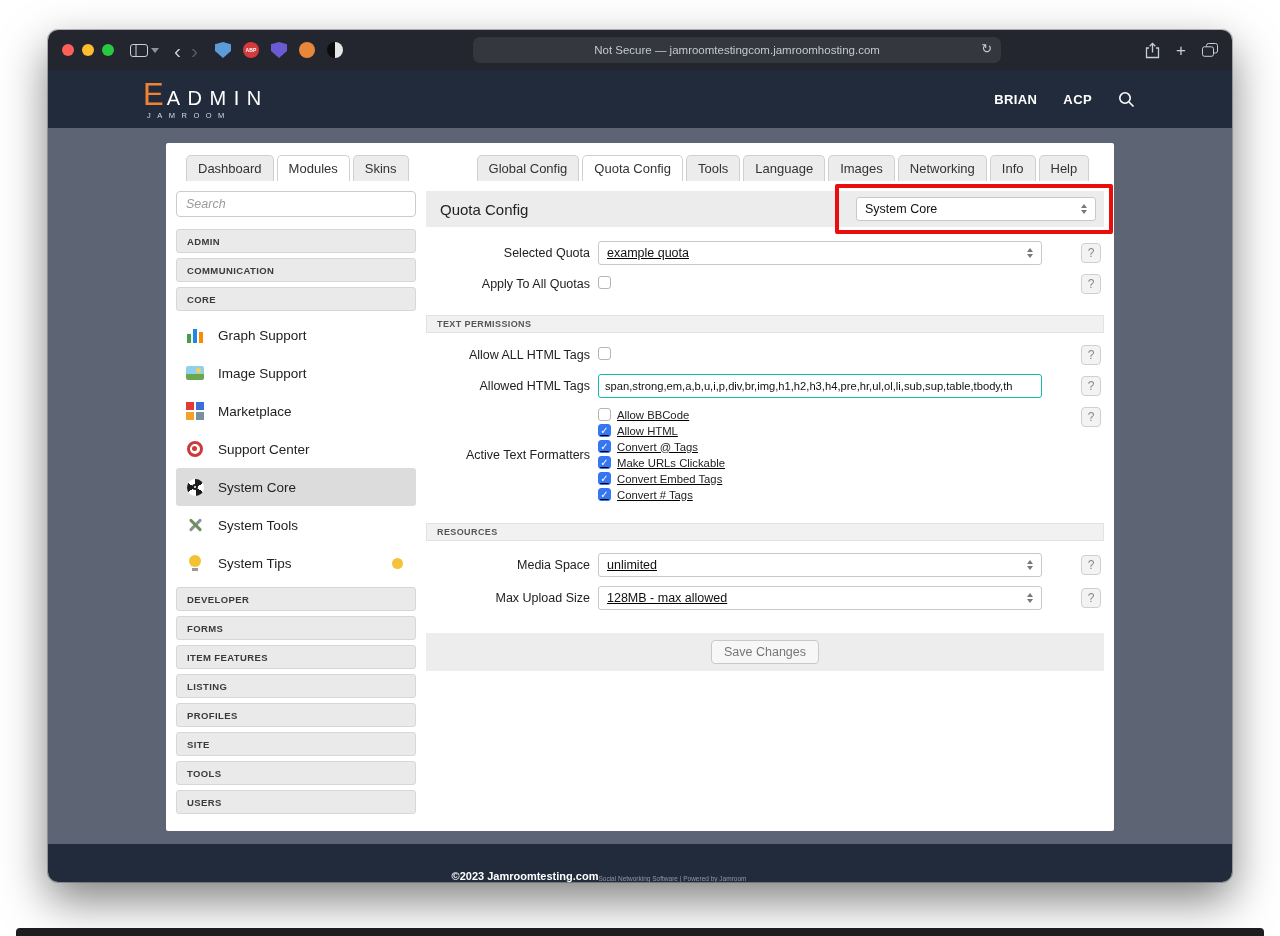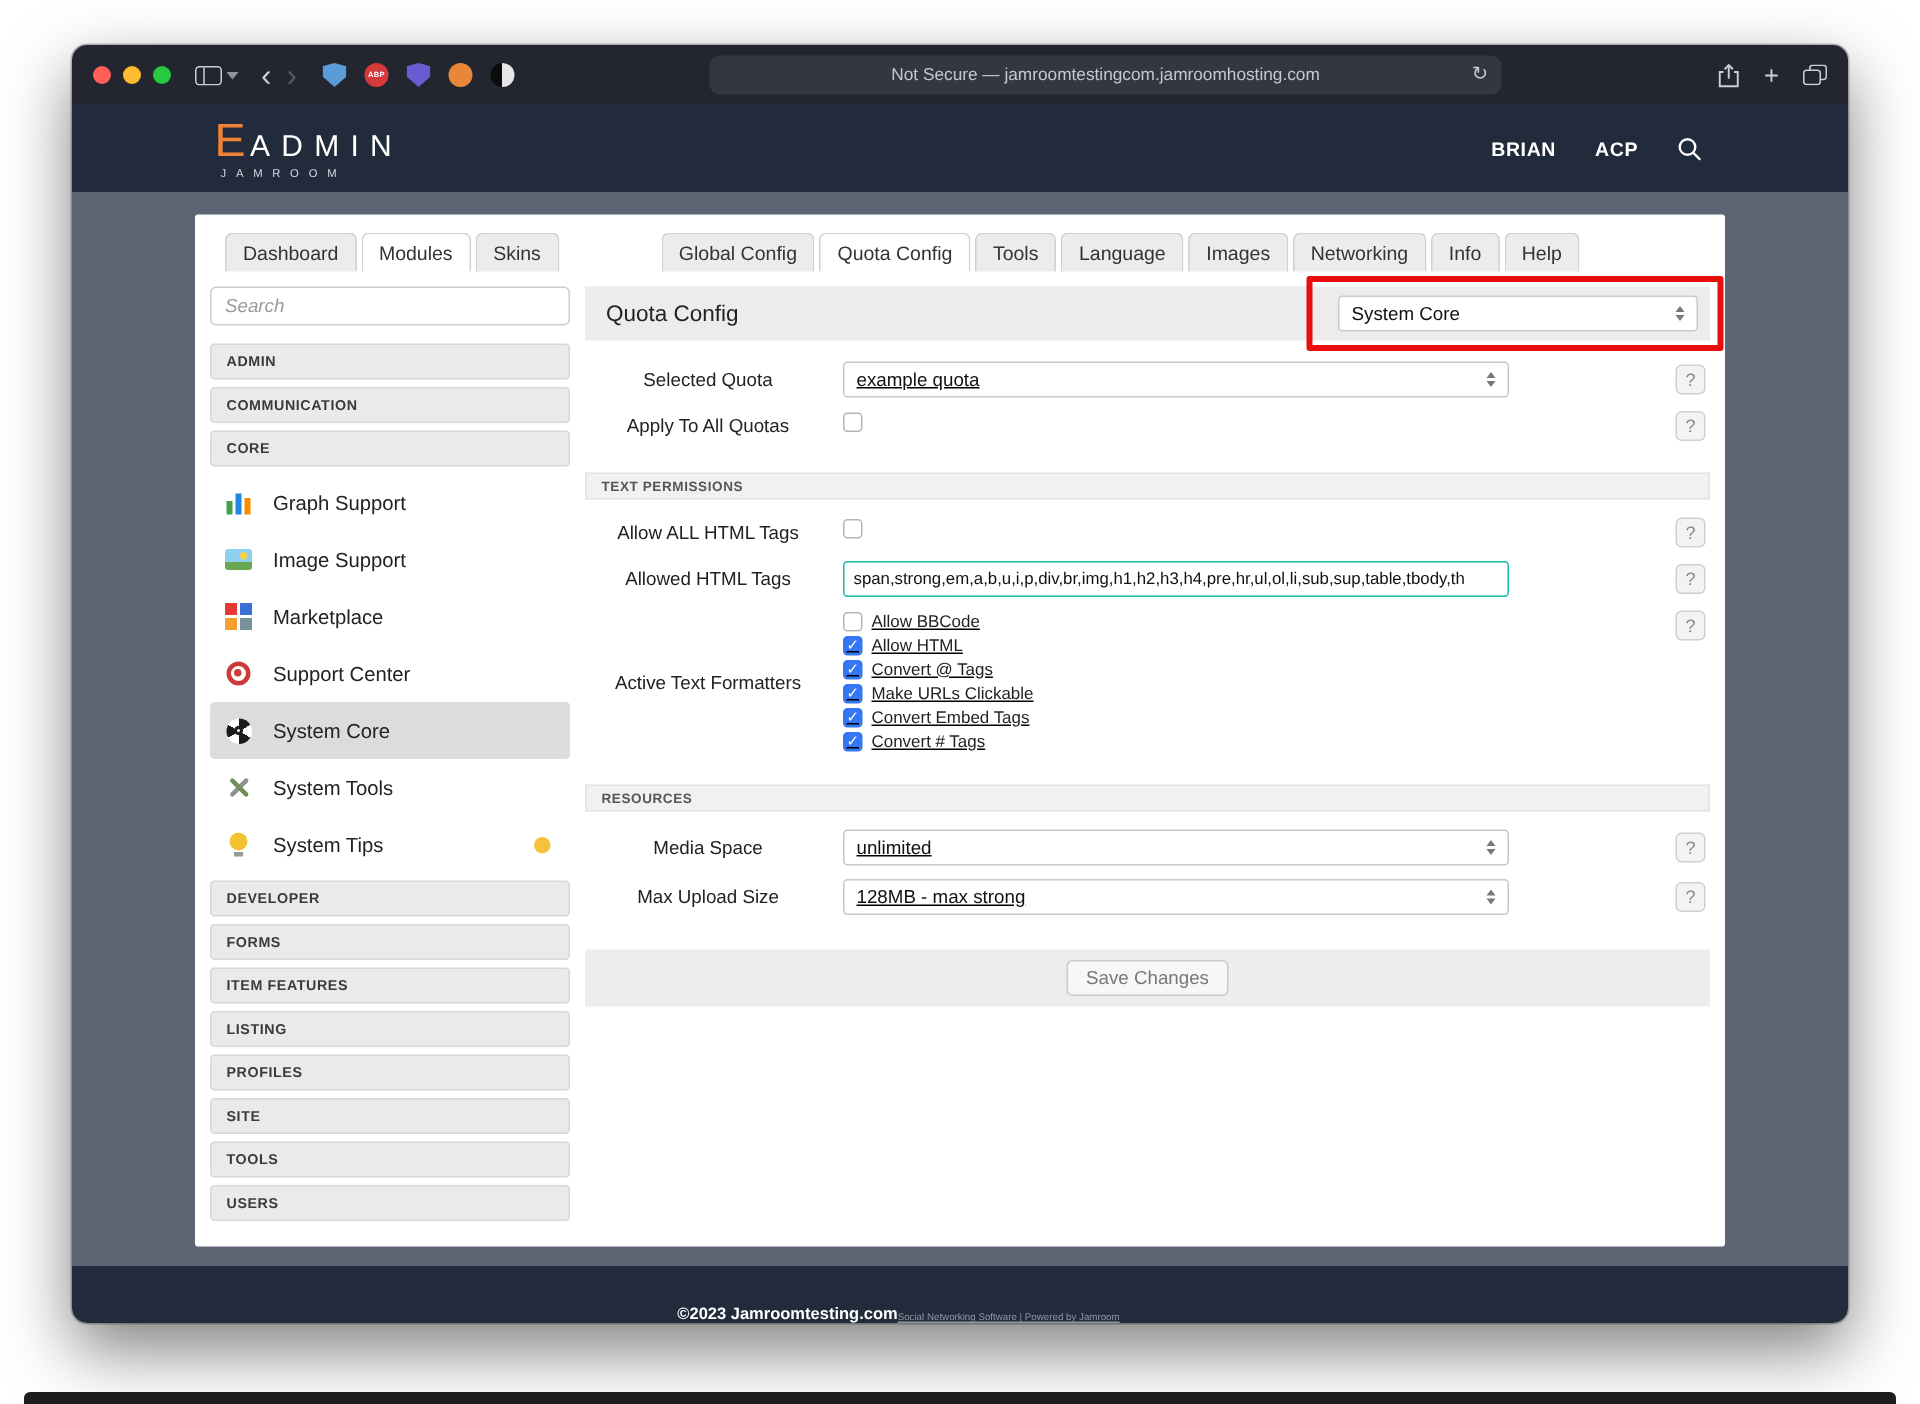--- a/index.html
+++ b/index.html
@@ -40,21 +40,21 @@
   .site-header{flex:0 0 58px;background:#212b3b;display:flex;align-items:center;padding:0 97px 0 95px;}
   .logo{display:flex;flex-direction:column;}
   .logo-line{display:flex;align-items:baseline;}
   .logo-e{color:#ee8335;font-size:31px;font-weight:500;line-height:1;}
   .logo-rest{color:#ffffff;font-size:20px;letter-spacing:7.5px;margin-left:3px;font-weight:300;}
   .logo-sub{color:#d6dae2;font-size:7.5px;letter-spacing:6.5px;margin-top:1px;padding-left:4px;}
   .hdr-right{margin-left:auto;display:flex;align-items:center;gap:26px;}
   .hdr-link{color:#ffffff;font-size:13px;font-weight:600;letter-spacing:.4px;}
 
   
-  .site-body{flex:1;background:#5d6575;padding:15px 82px 13px;min-height:0;}
+  .site-body{flex:1;background:#5d6575;padding:15px 118px 13px;min-height:0;}
   .card{background:#ffffff;height:100%;border-radius:2px;display:flex;flex-direction:column;min-height:0;}
 
   
   .tabs-row{display:flex;padding:12px 0 0 20px;flex:0 0 auto;}
   .tabgroup{display:flex;}
   .tabgroup.right{margin-left:65px;}
   .tab{padding:5px 11px;font-size:13px;color:#333;background:#ececec;border:1px solid #d0d0d0;border-bottom:none;
     border-radius:5px 5px 0 0;margin-right:3px;white-space:nowrap;}
   .tab.active{background:#ffffff;}
 
@@ -110,21 +110,21 @@
   .annotation{position:absolute;top:-7px;right:-9px;width:278px;height:50px;border:4px solid #e90d0d;border-radius:2px;z-index:3;pointer-events:none;}
 
   .selectbox{height:24px;background:#fff;border:1px solid #c9c9c9;border-radius:3px;display:flex;align-items:center;
     padding:0 8px;font-size:12.5px;color:#111;width:444px;}
   .spin{margin-left:auto;display:flex;flex-direction:column;gap:2px;padding-left:6px;}
   .spin i{display:block;width:0;height:0;border-left:3.5px solid transparent;border-right:3.5px solid transparent;}
   .spin .up{border-bottom:4.5px solid #777;}
   .spin .dn{border-top:4.5px solid #777;}
 
   .row{display:flex;align-items:center;margin-bottom:9px;}
-  .row-label{width:172px;text-align:center;padding-right:8px;font-size:12.5px;color:#222;flex:0 0 172px;}
+  .row-label{width:172px;text-align:right;padding-right:8px;font-size:12.5px;color:#222;flex:0 0 172px;}
   .row-ctl{width:404px;text-decoration:underline;}
   .row-help{margin-left:auto;margin-right:3px;}
   .help-btn{width:20px;height:20px;background:#f3f3f3;border:1px solid #cfcfcf;border-radius:4px;color:#888;
     font-size:12px;display:flex;align-items:center;justify-content:center;}
 
   .checkbox{width:13px;height:13px;border:1px solid #b5b5b5;border-radius:3px;background:#fff;display:inline-flex;
     align-items:center;justify-content:center;flex:0 0 13px;}
   .checkbox.checked{background:#3577f2;border-color:#3577f2;}
   .checkbox.checked::after{content:'✓';color:#fff;font-size:10px;line-height:1;}
 
@@ -437,21 +437,21 @@
               </div>
               <span class="row-help">
                   <span class="help-btn">?</span>
                 </span>
             </div>
 
             <div class="row">
               <span class="row-label">Max Upload Size</span>
               <div class="row-ctl">
                 <div class="selectbox">
-                  <span>128MB - max strong</span>
+                  <span>128MB - max allowed</span>
                   <span class="spin">
                       <i class="up"></i>
                       <i class="dn"></i>
                     </span>
                 </div>
               </div>
               <span class="row-help">
                   <span class="help-btn">?</span>
                 </span>
             </div>

